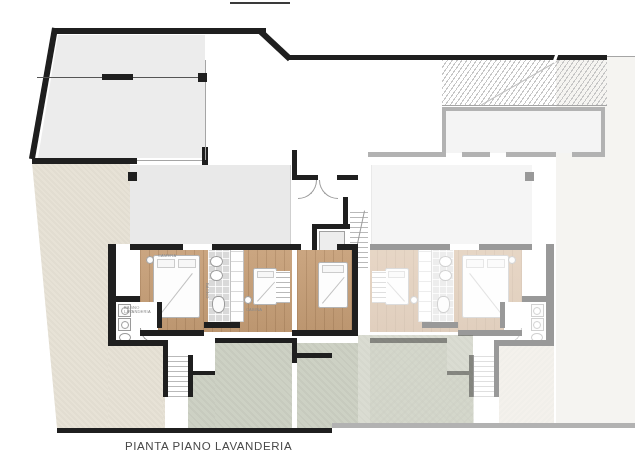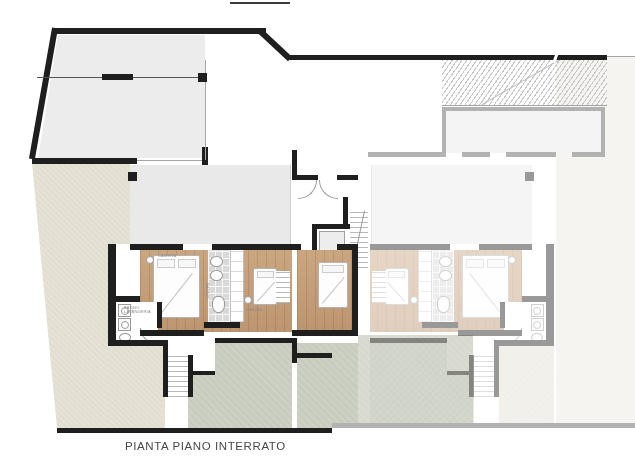--- a/index.html
+++ b/index.html
@@ -228,14 +228,14 @@
   <div class="a k" style="left:198px;top:73px;width:9px;height:9px;"></div>
 
   <div class="a k" style="left:57px;top:428px;width:275px;height:5px;"></div>
   <div class="a gw" style="left:332px;top:423px;width:303px;height:5px;"></div>
 
   <div class="a lbl" style="left:158px;top:254px;">CAMERA</div>
   <div class="a lbl" style="left:209px;top:283px;transform:rotate(90deg);transform-origin:left top;">BAGNO</div>
   <div class="a lbl" style="left:246px;top:308px;">CABINA</div>
   <div class="a lbl" style="left:124px;top:306px;width:34px;white-space:normal;">BAGNO LAVANDERIA</div>
 
-  <div class="a caption" style="left:125px;top:440px;">PIANTA PIANO INTERRATO</div>
+  <div class="a caption" style="left:125px;top:440px;">PIANTA PIANO LAVANDERIA</div>
 </div>
 
 </body></html>

